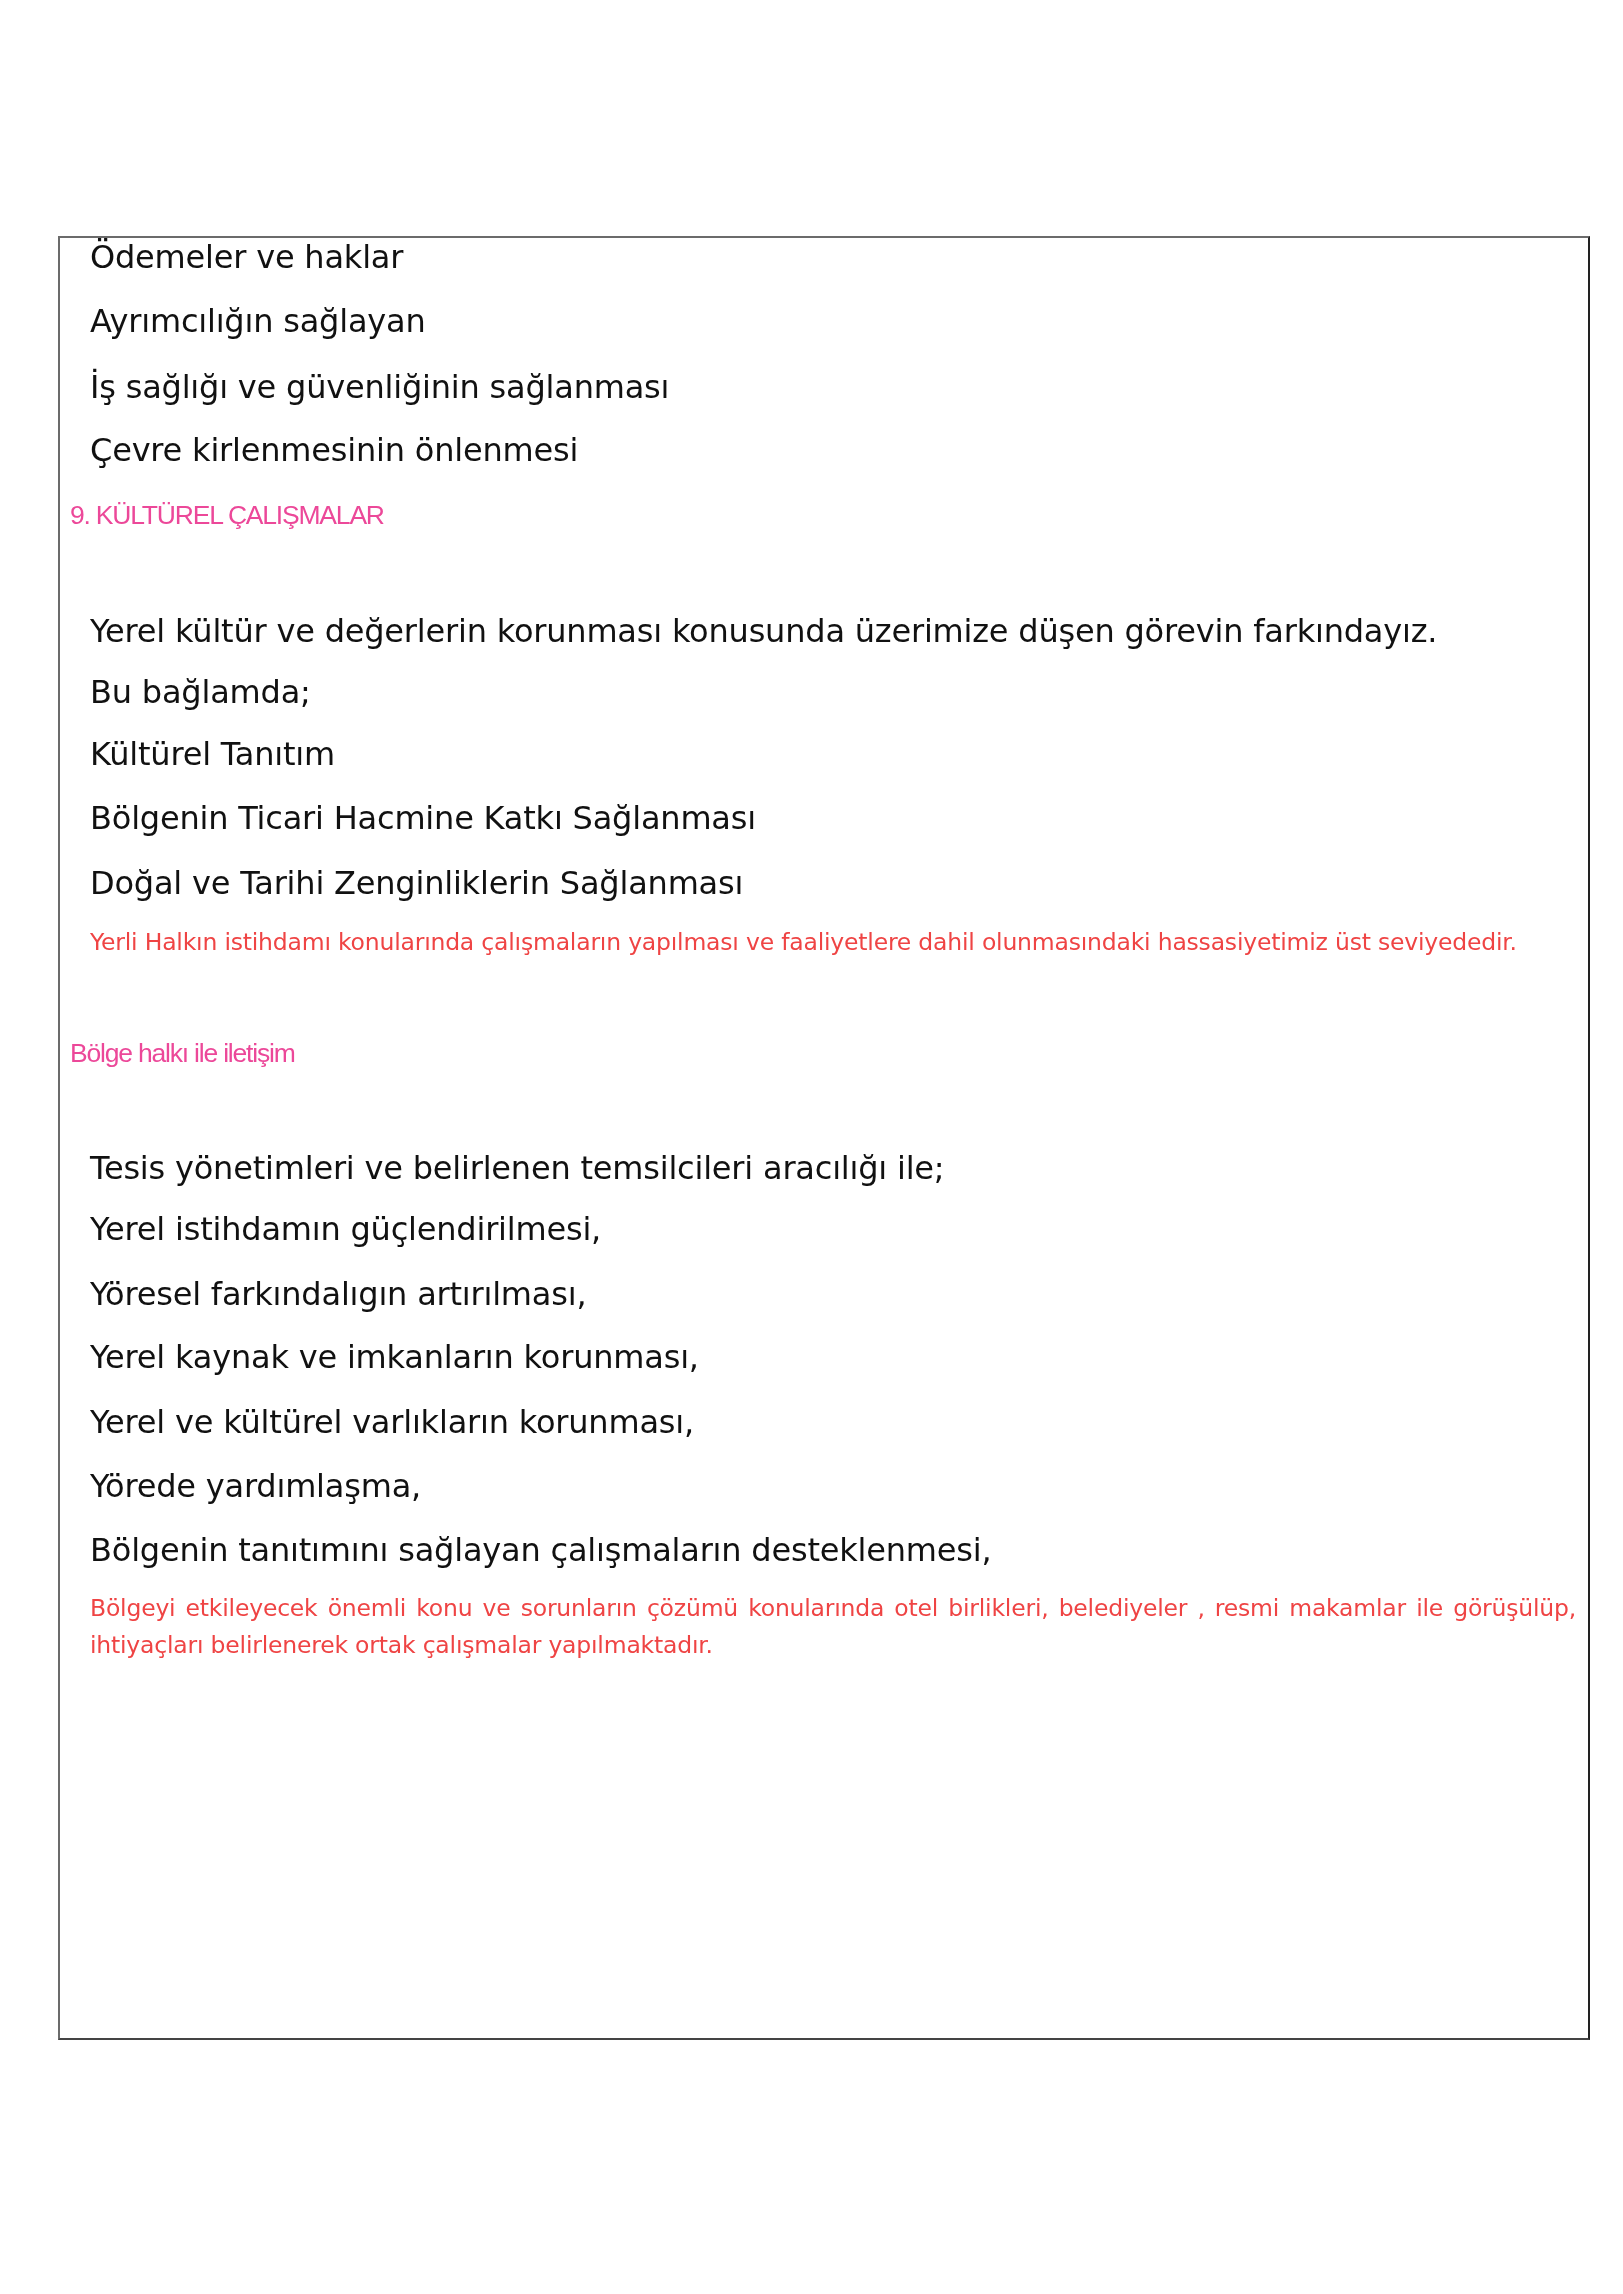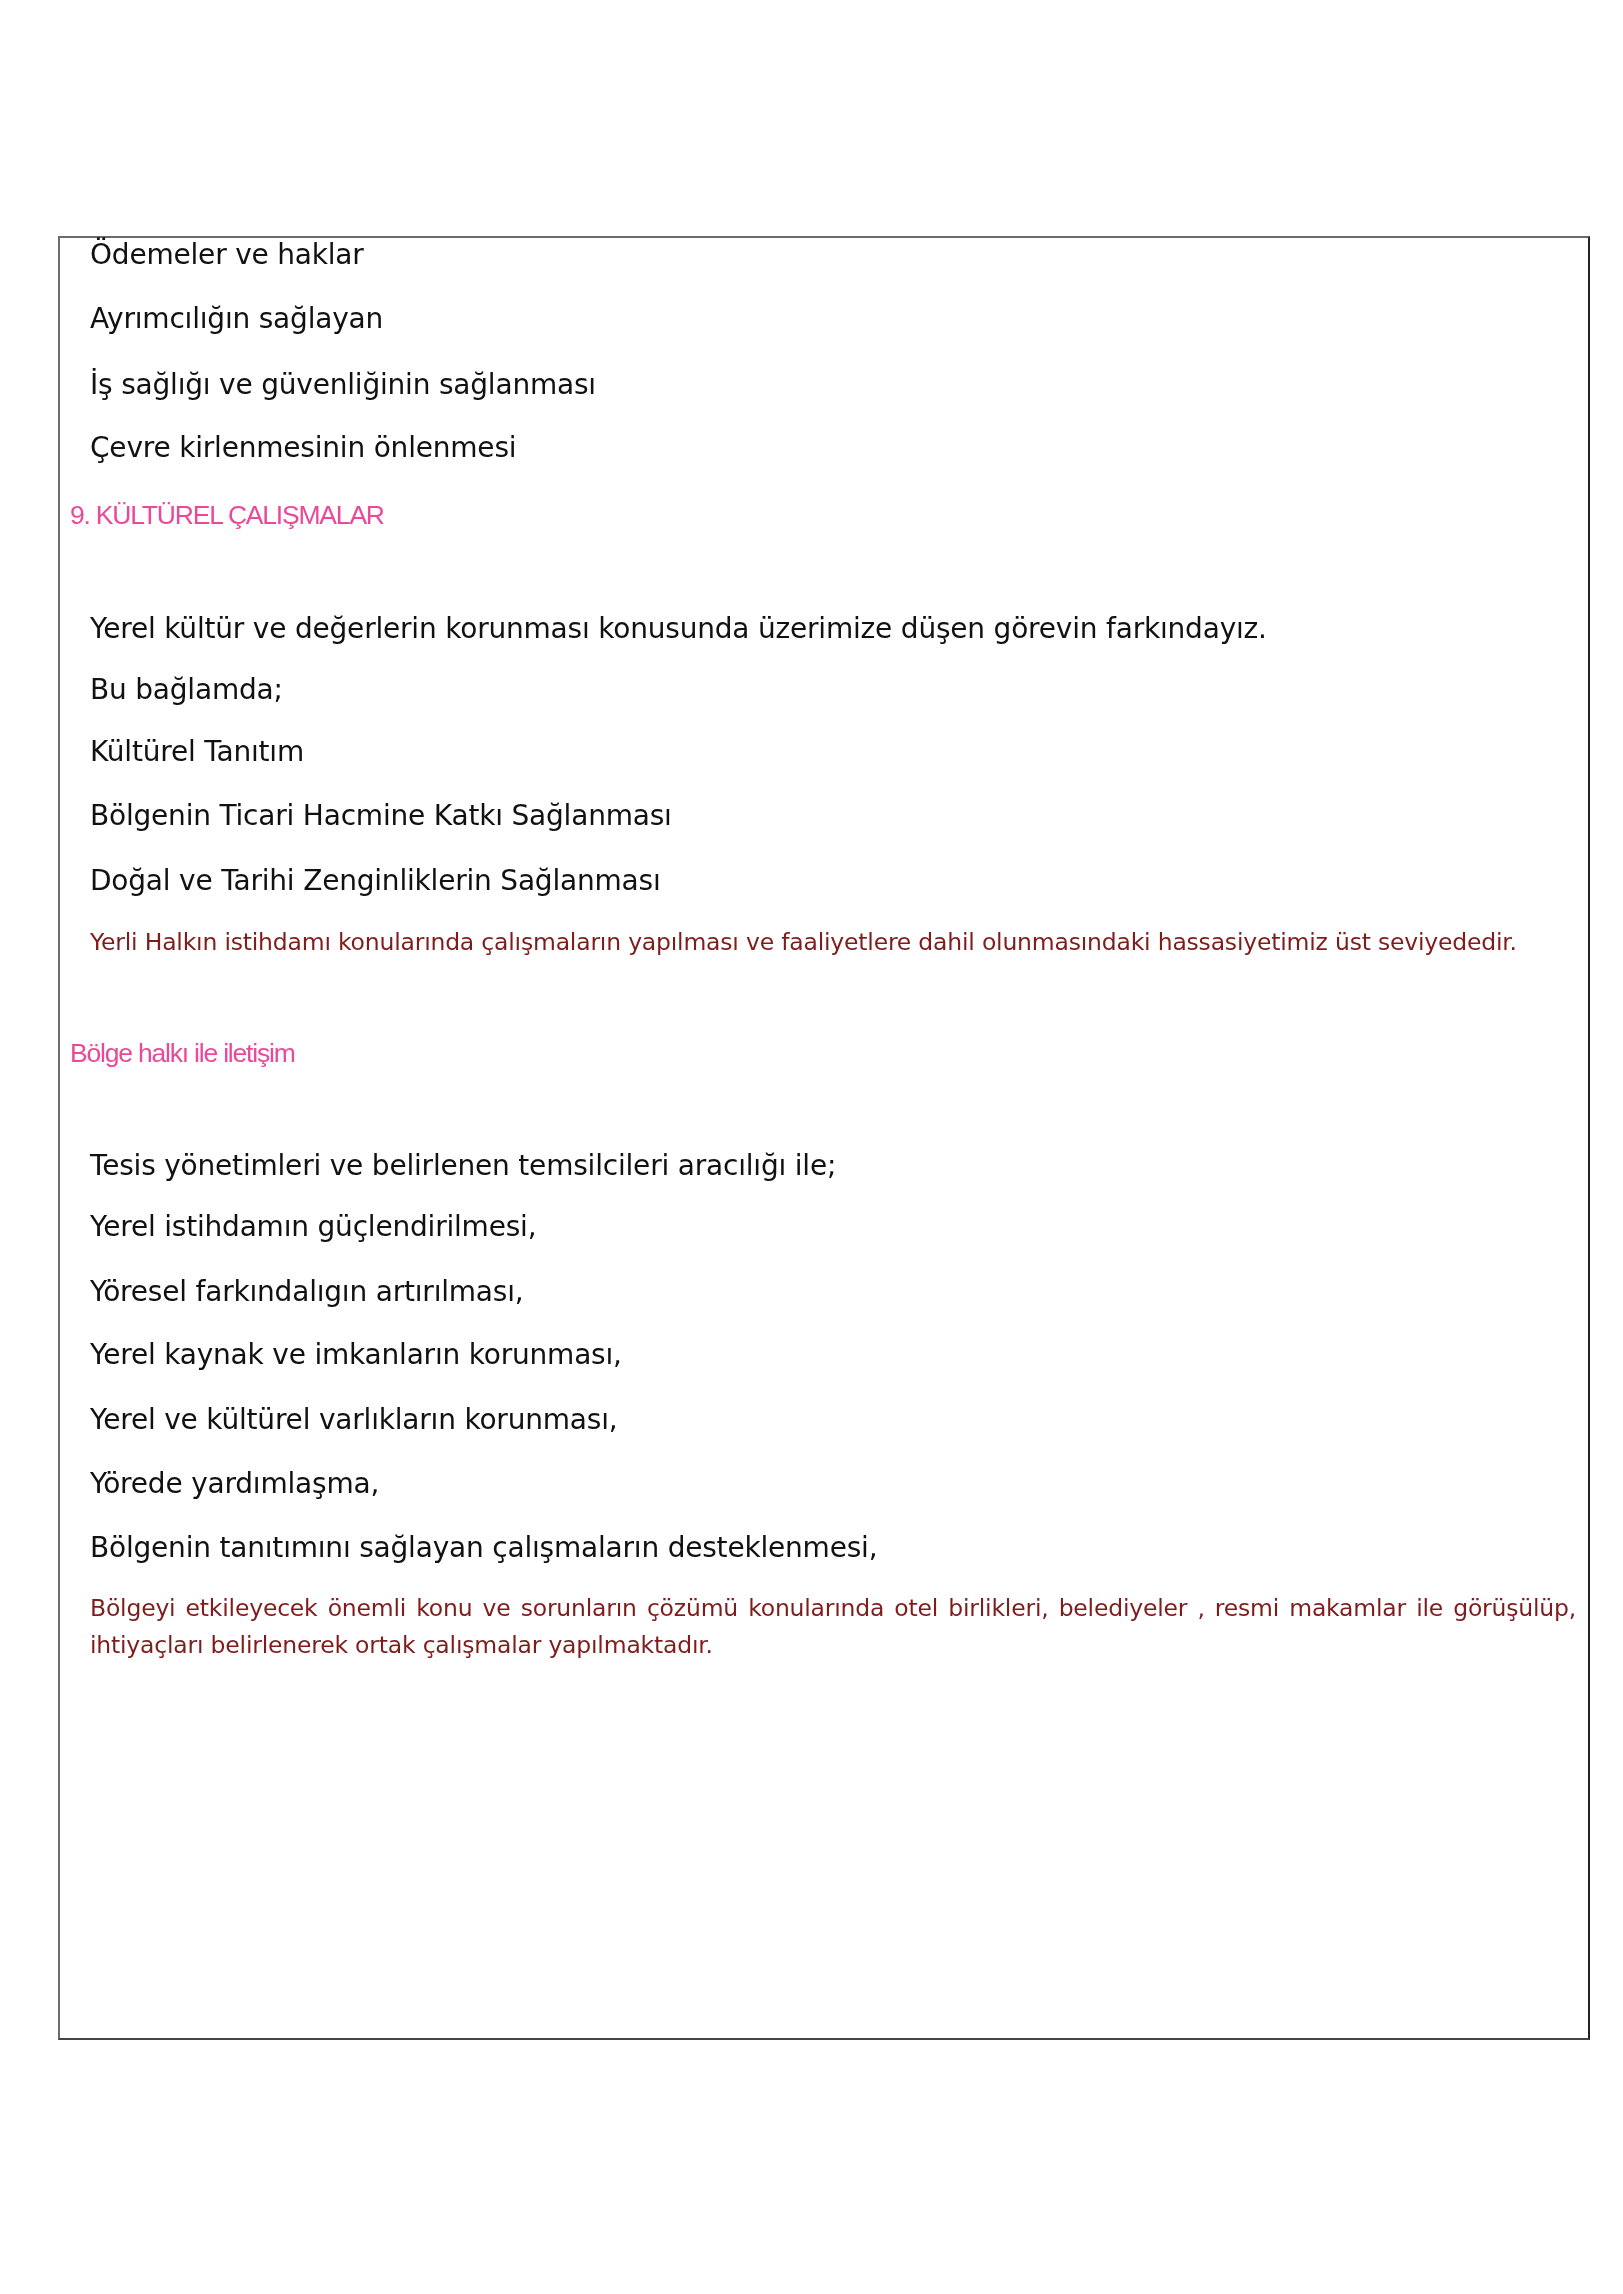--- a/index.html
+++ b/index.html
@@ -1,22 +1,22 @@
 <!DOCTYPE html>
 <html><head>
 <meta charset="utf-8">
 <style>
   html, body { margin:0; padding:0; background:#ffffff; }
   body { width:1623px; height:2295px; position:relative; overflow:hidden; }
   .frame { position:absolute; left:58px; top:236px; width:1532px; height:1804px;
            border:2px solid #6b6b6b; border-right-color:#222; border-bottom-color:#444; box-sizing:border-box; }
-  .line { position:absolute; left:90px; font-family:"DejaVu Sans", sans-serif; font-size:28px;
+  .line { position:absolute; left:90px; font-family:"DejaVu Sans", sans-serif; font-size:32px;
           color:#111; white-space:nowrap; letter-spacing:-0.2px; }
   .para { position:absolute; left:90px; width:1486px; font-family:"DejaVu Sans", sans-serif; font-size:23.5px;
-          color:#7f1d1d; line-height:37px; text-align:justify; text-align-last:left; letter-spacing:-0.2px; }
+          color:#ef4444; line-height:37px; text-align:justify; text-align-last:left; letter-spacing:-0.2px; }
   .heading { position:absolute; left:70px; font-family:"Liberation Sans", sans-serif; font-size:26.5px;
              color:#ec4899; white-space:nowrap; letter-spacing:-1.2px; }
 </style>
 </head>
 <body>
 
 <div class="frame"></div>
 
 <div class="line" style="top:238px">Ödemeler ve haklar</div>
 <div class="line" style="top:302px">Ayrımcılığın sağlayan</div>

